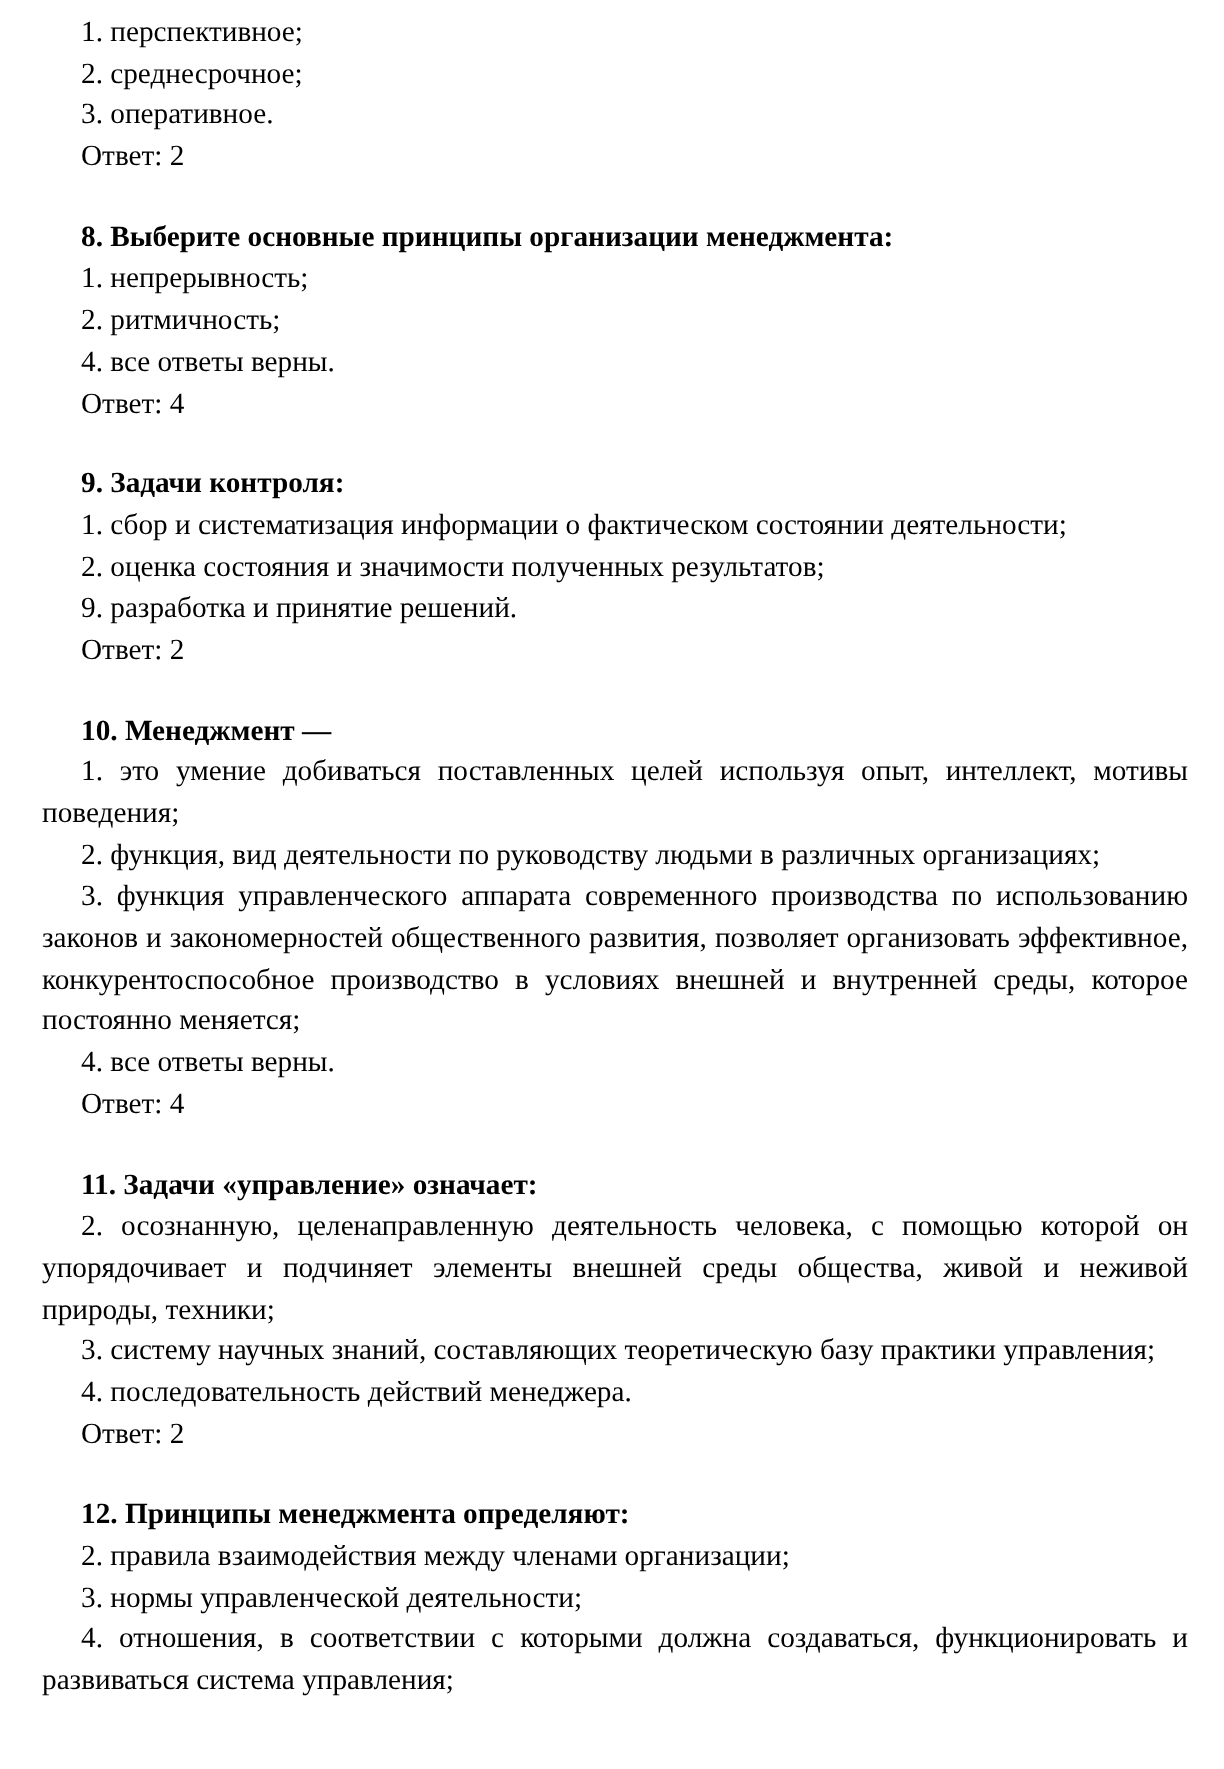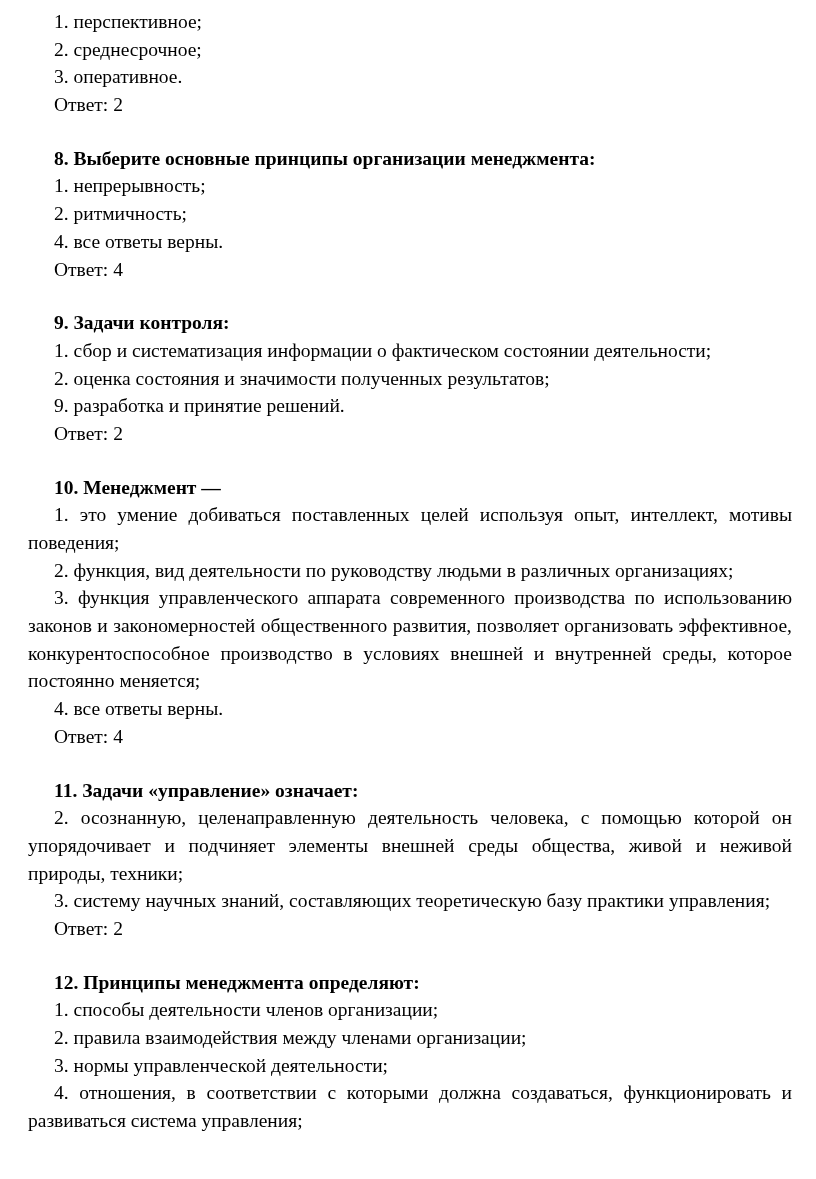--- a/index.html
+++ b/index.html
@@ -93,28 +93,28 @@
       <p class="item">4. все ответы верны.</p>
       <p class="answer">Ответ: 4</p>
     </div>
 
     <div class="gap"></div>
 
     <div class="block">
       <p class="qhead"><span class="qnum">11.</span> <span>Задачи «управление» означает:</span></p>
       <p class="item">2. осознанную, целенаправленную деятельность человека, с помощью которой он упорядочивает и подчиняет элементы внешней среды общества, живой и неживой природы, техники;</p>
       <p class="item">3. систему научных знаний, составляющих теоретическую базу практики управления;</p>
+      <p class="item">4. последовательность действий менеджера.</p>
       <p class="answer">Ответ: 2</p>
     </div>
 
     <div class="gap"></div>
 
     <div class="block">
       <p class="qhead"><span class="qnum">12.</span> <span>Принципы менеджмента определяют:</span></p>
-      <p class="item">1. способы деятельности членов организации;</p>
       <p class="item">2. правила взаимодействия между членами организации;</p>
       <p class="item">3. нормы управленческой деятельности;</p>
       <p class="item">4. отношения, в соответствии с которыми должна создаваться, функционировать и развиваться система управления;</p>
 
     </div>
 
   </div>
 </div>
 
 </body></html>

